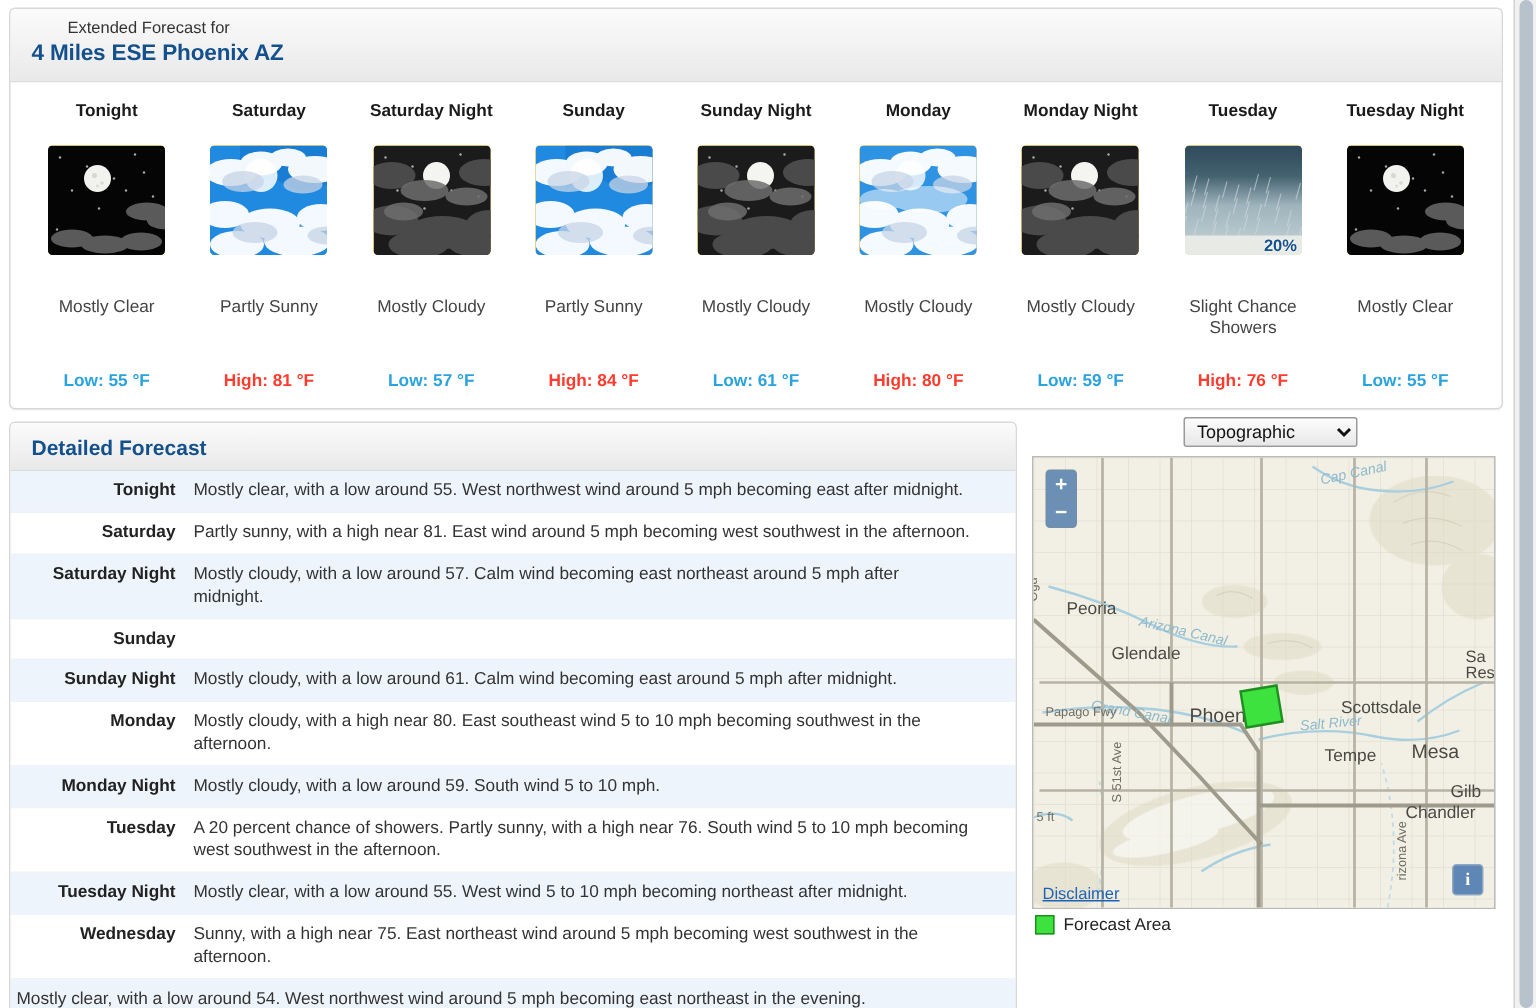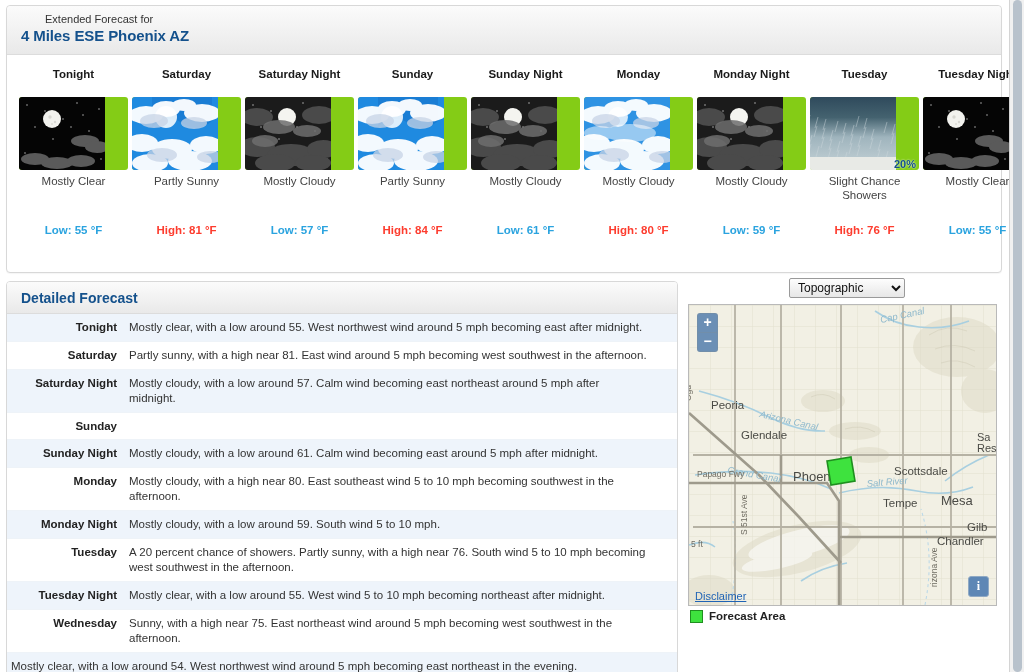--- a/index.html
+++ b/index.html
@@ -77,42 +77,42 @@
   }
   .card-title {
     font-size: 11.5px;
     font-weight: bold;
     color: #1a1a1a;
     line-height: 14px;
     height: 30px;
     padding-top: 2px;
   }
   .icon-box {
-    width: 109px; height: 73px;
+    width: 78px; height: 73px;
     border-radius: 3px;
     overflow: hidden;
     position: relative;
     margin-top: 2px;
-    background: #84cc16;
+    background: #eab308;
   }
   .icon-box svg { display:block; width: 86px; height: 73px; }
   .pct {
     position: absolute;
     right: 3px; bottom: 0px;
     font-size: 11px;
     font-weight: bold;
     color: #14518c;
     line-height: 12px;
     text-shadow: 0 0 2px #fff;
   }
   .card-desc {
     font-size: 11.5px;
     color: #444444;
     line-height: 14px;
-    margin-top: 4px;
+    margin-top: 28px;
     height: 30px;
   }
   .card-temp {
     font-size: 11.5px;
     font-weight: bold;
     line-height: 14px;
     margin-top: 19px;
   }
   .temp-low { color: #2aa3df; }
   .temp-high { color: #fd3c2e; }
@@ -229,24 +229,23 @@
     line-height: 19px;
     text-align: center;
   }
   .disclaimer {
     position: absolute; left: 6px; bottom: 3px;
     font-size: 11px;
     color: #1f63b5;
     text-decoration: underline;
   }
   .legend {
-    display: flex; align-items: flex-start;
+    display: flex; align-items: flex-end;
     margin-top: 4px;
     padding-left: 2px;
-    font-weight: bold;
   }
   .legend-swatch {
     width: 13px; height: 13px;
     background: #3ee23e;
     border: 1px solid #1f8f1f;
     margin-right: 6px;
   }
   .legend-text { font-size: 11.5px; color: #222; }
 
   .map-label {

